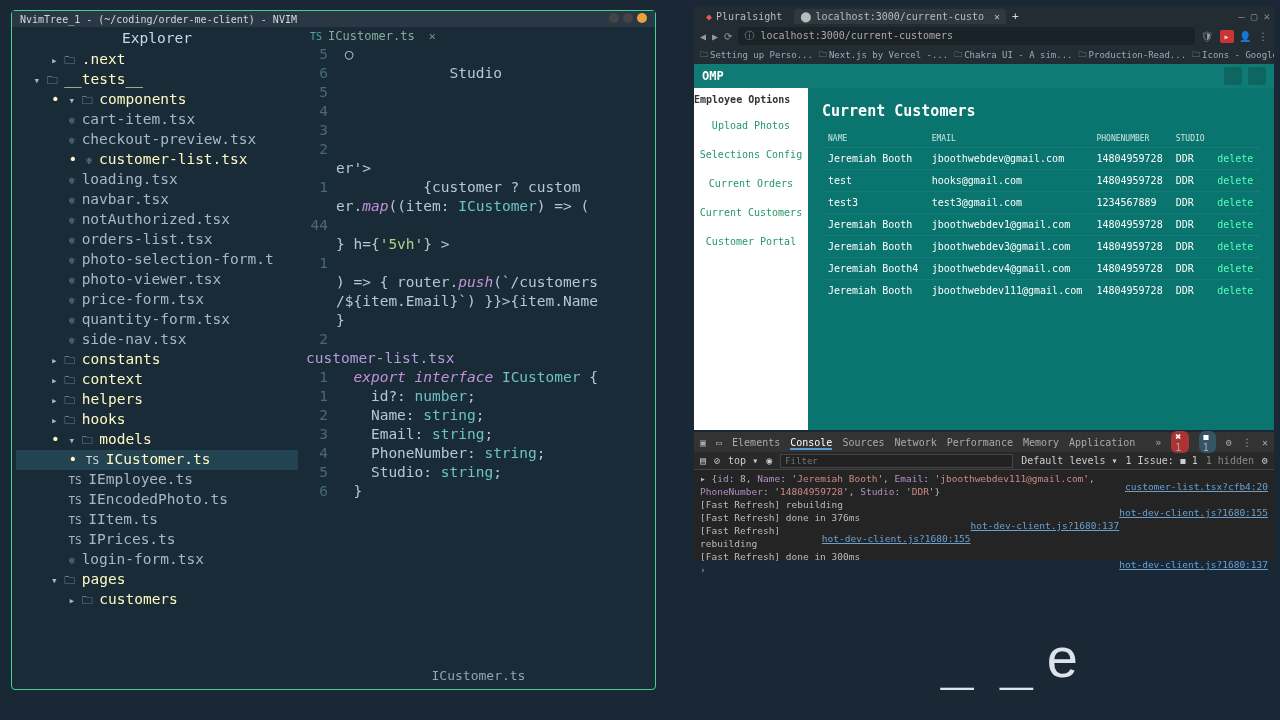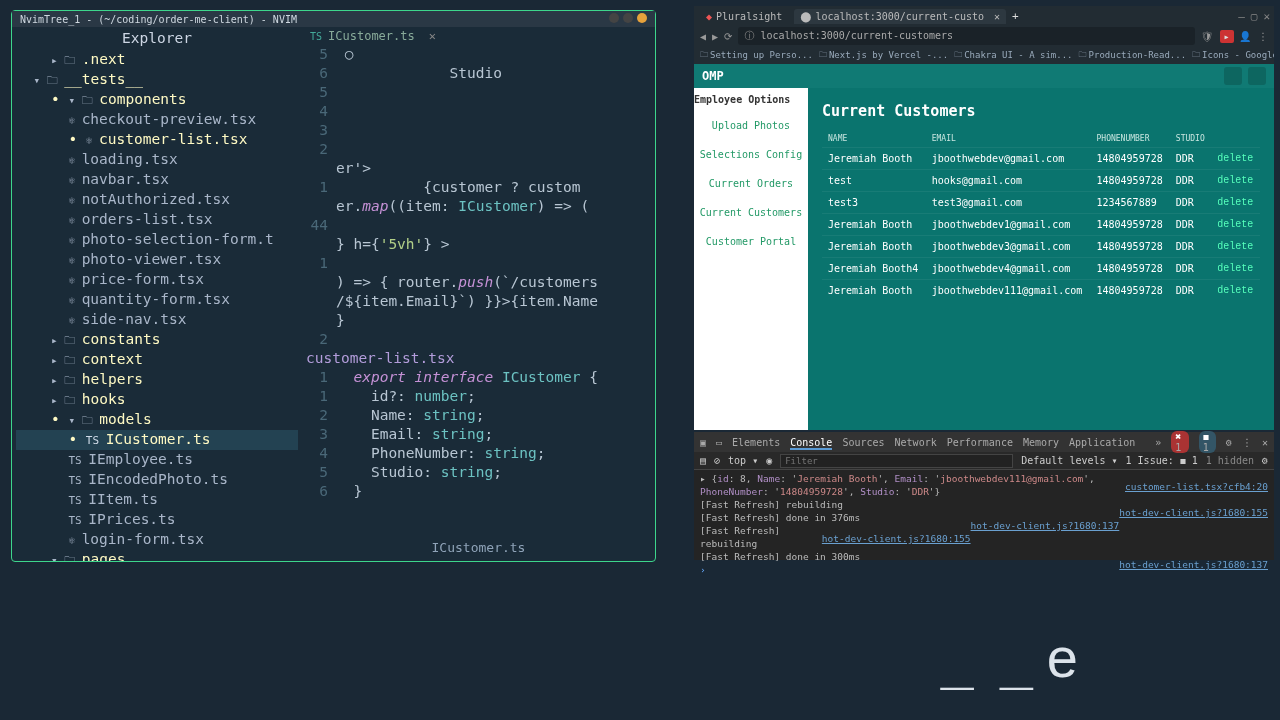--- a/index.html
+++ b/index.html
@@ -1,19 +1,19 @@
 <!DOCTYPE html>
 <html><head>
 <meta charset="utf-8">
 <style>
 * { margin:0; padding:0; box-sizing:border-box; font-family: monospace; }
 body { background:#1a2835; width:1280px; height:720px; overflow:hidden; position:relative; }
 
 
-.nvim { position:absolute; left:11px; top:10px; width:645px; height:552px; border:1px solid #3dd68c; border-radius:4px; background:#1a2b38; color:#b8c4d4; }
+.nvim { position:absolute; left:11px; top:10px; width:645px; height:680px; border:1px solid #3dd68c; border-radius:4px; background:#1a2b38; color:#b8c4d4; }
 .nvim-title { background:#2a3845; color:#cfd8e0; font-size:10px; padding:2px 8px; display:flex; justify-content:space-between; align-items:center; }
 .nvim-title .dots span { display:inline-block; width:10px; height:10px; border-radius:50%; margin-left:4px;}
 .dot-o{background:#e6a23c;}
 .nvim-body { display:flex; height:calc(100% - 16px); font-size:14.5px; line-height:19px;}
 .explorer { width:290px; padding:0 4px; overflow:hidden; }
 .explorer-title { text-align:center; padding:2px 0; color:#cdd6e4; }
 .tree-row { white-space:pre; color:#a9b6c9; }
 .file-selected { background:#234252; color:#d0dbe8; }
 .dir { color:#fef9c3; }
 .editor { flex:1; position:relative; overflow:hidden; }
@@ -42,21 +42,21 @@
 .hdr-icons { display:flex; gap:6px;}
 .hdr-icons div { width:18px; height:18px; background:#0d6660; border-radius:3px;}
 .sidebar { width:114px; background:#fff; color:#333; margin-top:24px; font-size:10px;}
 .sidebar-hdr { padding:6px 0; font-weight:bold; font-size:10px; color:#333;}
 .sidebar-item { padding:9px 4px; text-align:center; color:#296; font-size:10px; cursor:pointer;}
 .main { flex:1; background:#0a746e; margin-top:24px; padding:14px; color:#fff;}
 .main h2 { font-size:15px; font-weight:bold; margin-bottom:10px;}
 table.cust { width:100%; font-size:10px; border-collapse:collapse;}
 table.cust th { text-align:left; font-size:8px; color:#c8e6e0; padding:4px 6px; font-weight:normal;}
 table.cust td { padding:5px 6px; border-top:1px solid rgba(255,255,255,0.06);}
-.del { color:#5fb; cursor:pointer;font-family:Liberation Mono, monospace;}
+.del { color:#5fb; cursor:pointer;}
 
 
 .devtools { position:absolute; left:694px; top:432px; width:580px; height:128px; background:#242424; color:#ccc; font-size:10px; font-family: sans-serif;}
 .dt-tabs { display:flex; align-items:center; height:20px; background:#333; gap:10px; padding:0 6px; font-size:10px;}
 .dt-tabs span { color:#aaa; cursor:pointer;}
 .dt-tabs span.active { color:#fff; border-bottom:2px solid #5b9bd5;}
 .dt-tool2 { display:flex; align-items:center; height:18px; background:#292929; gap:8px; padding:0 6px; font-size:10px; border-bottom:1px solid #444;}
 .filter-box { flex:1; background:#222; border:1px solid #444; padding:1px 4px; color:#888; font-size:9px;}
 .dt-console { padding:2px 6px; font-family:monospace; font-size:9.5px; line-height:13px; color:#bbb;}
 .dt-console .src { float:right; color:#6aa0d0; text-decoration:underline;margin-top:8px;}
@@ -75,20 +75,21 @@
     <span>NvimTree_1 - (~/coding/order-me-client) - NVIM</span>
     <span class="dots"><span style="background:#444"></span><span style="background:#444"></span><span class="dot-o"></span></span>
   </div>
   <div class="nvim-body">
     <div class="explorer">
       <div class="explorer-title">Explorer</div>
       <div id="tree">
           <div class="tree-row">    <span style="font-size:11px">▸ 🗀 </span><span class="dir">.next</span></div>
           <div class="tree-row">  <span style="font-size:11px">▾ 🗀 </span><span class="dir">__tests__</span></div>
           <div class="tree-row">    <span class="dir">• </span><span style="font-size:11px">▾ 🗀 </span><span class="dir">components</span></div>
+          <div class="tree-row">      <span style="font-size:11px">⚛ </span><span class="">cart-item.tsx</span></div>
           <div class="tree-row">      <span style="font-size:11px">⚛ </span><span class="">checkout-preview.tsx</span></div>
           <div class="tree-row">      <span class="dir">• </span><span style="font-size:11px">⚛ </span><span class="dir">customer-list.tsx</span></div>
           <div class="tree-row">      <span style="font-size:11px">⚛ </span><span class="">loading.tsx</span></div>
           <div class="tree-row">      <span style="font-size:11px">⚛ </span><span class="">navbar.tsx</span></div>
           <div class="tree-row">      <span style="font-size:11px">⚛ </span><span class="">notAuthorized.tsx</span></div>
           <div class="tree-row">      <span style="font-size:11px">⚛ </span><span class="">orders-list.tsx</span></div>
           <div class="tree-row">      <span style="font-size:11px">⚛ </span><span class="">photo-selection-form.t</span></div>
           <div class="tree-row">      <span style="font-size:11px">⚛ </span><span class="">photo-viewer.tsx</span></div>
           <div class="tree-row">      <span style="font-size:11px">⚛ </span><span class="">price-form.tsx</span></div>
           <div class="tree-row">      <span style="font-size:11px">⚛ </span><span class="">quantity-form.tsx</span></div>

